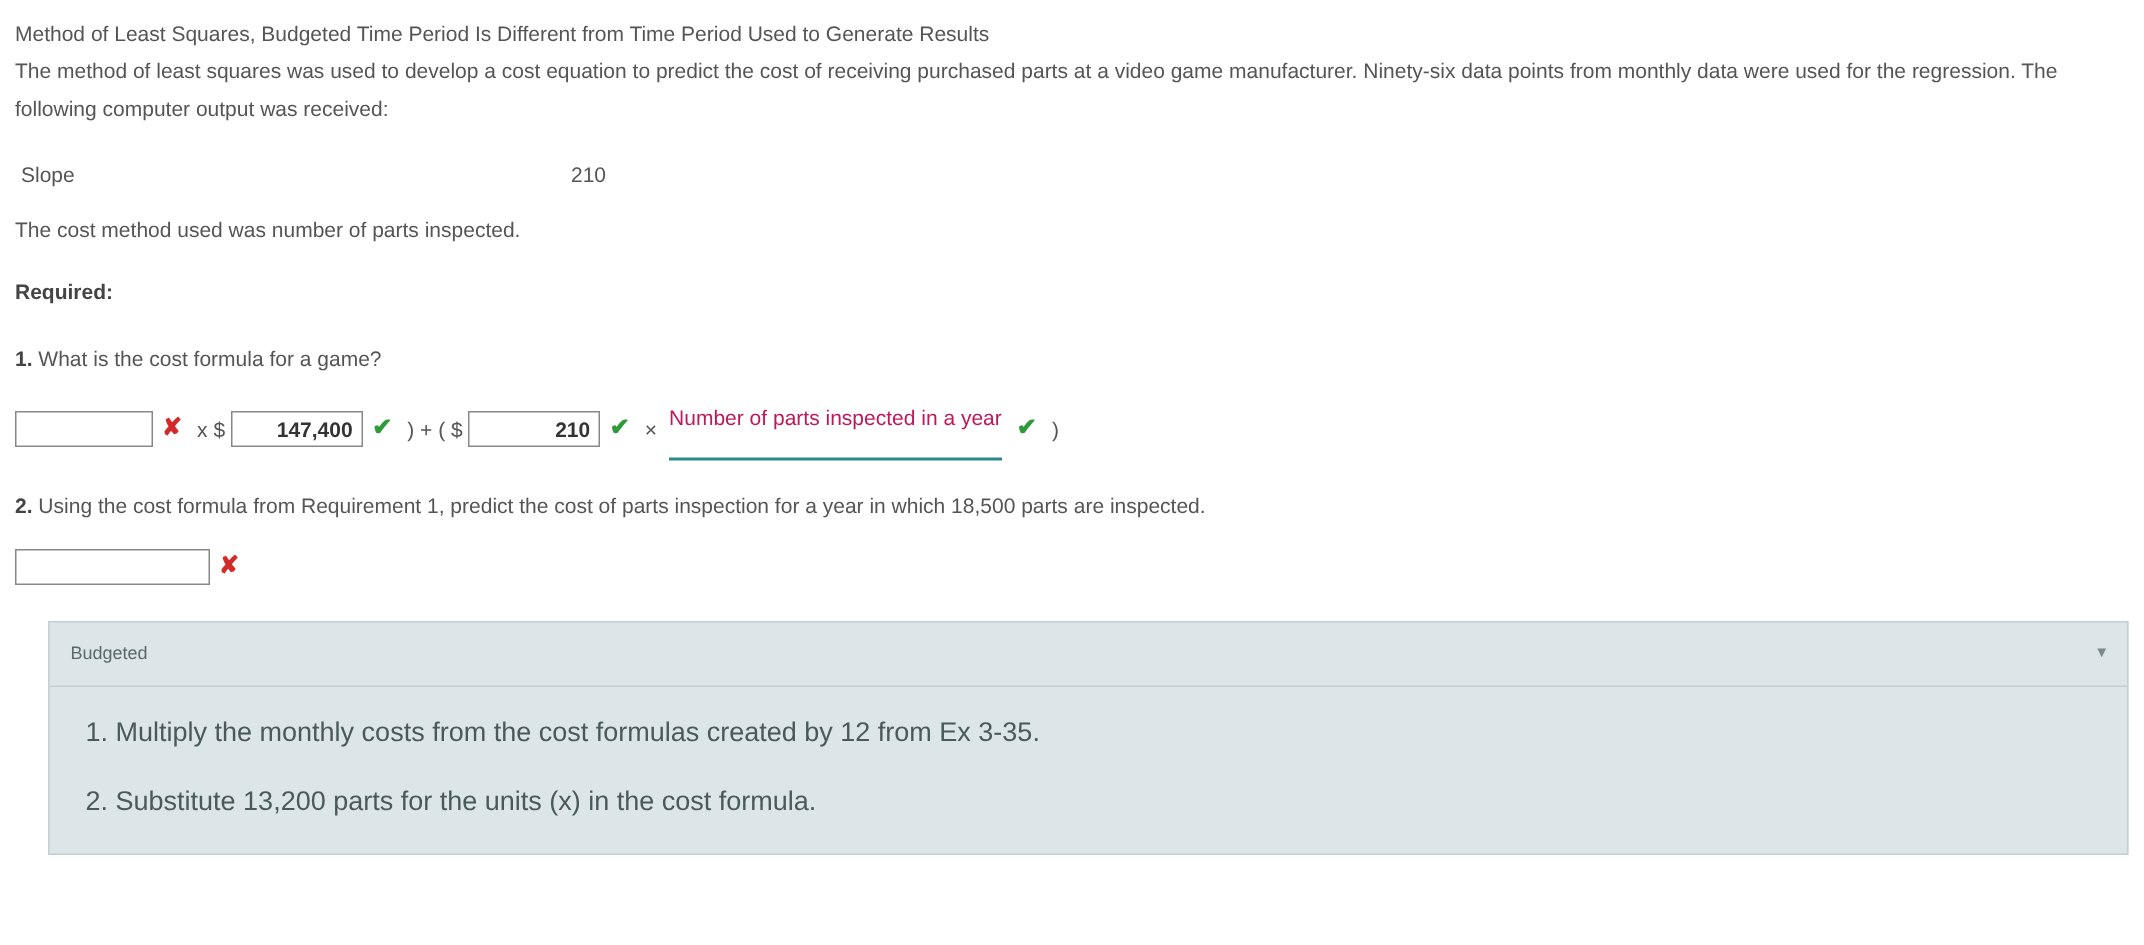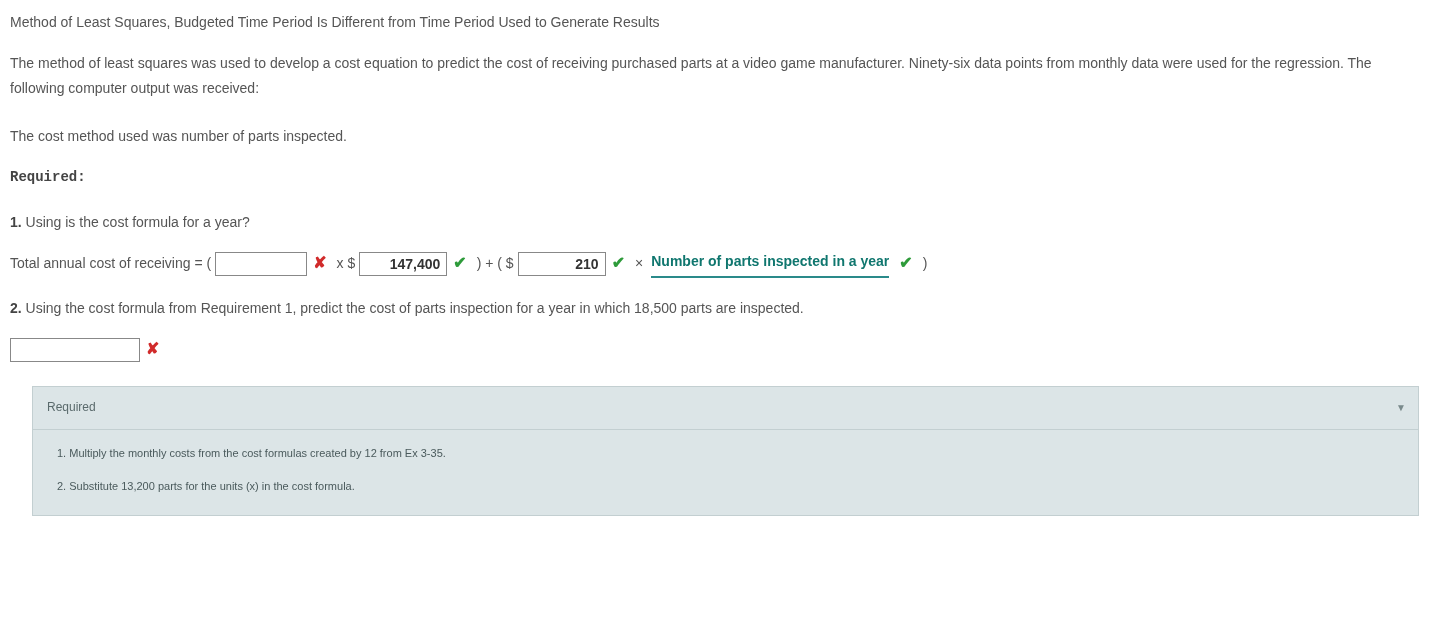--- a/index.html
+++ b/index.html
@@ -11,21 +11,21 @@
     background: #fff;
     line-height: 1.8;
   }
   .page {
     padding: 10px 10px 0 10px;
     width: 1409px;
   }
   .title {
     color: #555;
     font-size: 14px;
-    margin-bottom: 16px;
+    margin-bottom: 0;
   }
   .para {
     color: #555;
     margin-bottom: 14px;
   }
   table.values {
     border-collapse: collapse;
     margin-bottom: 8px;
   }
   table.values td {
@@ -38,21 +38,20 @@
   }
   table.values td.val {
     width: 110px;
     text-align: right;
     padding-right: 30px;
   }
   .required {
     font-weight: bold;
     color: #444;
     margin: 16px 0 20px 0;
-    font-family: Liberation Mono, monospace;
   }
   .qnum {
     font-weight: bold;
     color: #444;
   }
   .formula-line {
     display: flex;
     align-items: center;
     flex-wrap: nowrap;
     margin: 12px 0 18px 0;
@@ -84,25 +83,25 @@
     padding: 0 6px;
   }
   .mark-bad {
     color: #d12b2b;
     font-weight: bold;
     font-size: 16px;
     padding: 0 6px;
   }
   .seg { padding: 0 4px; color:#555; }
   a.dd-link {
-    color: #0f766e;
-    font-weight: bold;
+    color: #be185d;
+    font-weight: normal;
     text-decoration: none;
     border-bottom: 2px solid #2a8a8a;
-    padding-bottom: 1px;
+    padding-bottom: 13px;
     margin: 0 4px;
   }
 
   .feedback-wrap {
     margin: 22px 0 0 22px;
     border: 1px solid #c3cfd1;
     background: #dce5e7;
   }
   .fb-header {
     position: relative;
@@ -130,48 +129,51 @@
     margin-bottom: 10px;
     cursor: pointer;
   }
   .fb-check .tri {
     font-size: 9px;
     vertical-align: 1px;
     padding-right: 2px;
   }
   .fb-line {
     margin: 4px 0 14px 10px;
-    font-size: 11px;
+    font-size: 18px;
   }
 </style>
 </head>
 <body>
 
 <div class="page">
 
   <div class="title">Method of Least Squares, Budgeted Time Period Is Different from Time Period Used to Generate Results</div>
 
   <div class="para">The method of least squares was used to develop a cost equation to predict the cost of receiving purchased parts at a video game manufacturer. Ninety-six data points from monthly data were used for the regression. The following computer output was received:</div>
 
   <table class="values">
     <tbody>
+    <tr>
+      <td class="lbl">Slope</td>
+      <td class="val">210</td>
+    </tr>
   </tbody>
     </table>
 
   <div class="para">The cost method used was number of parts inspected.</div>
 
   <div class="required">Required:</div>
 
   <div class="para">
     <span class="qnum">1.</span>
-    <span>Using is the cost formula for a year?</span>
+    <span>What is the cost formula for a game?</span>
   </div>
 
   <div class="formula-line">
-    <span class="seg" style="padding-left:0">Total annual cost of receiving = (</span>
     <input class="num w-empty" value="" style="">
     <span class="mark-bad">✘</span>
     <span class="seg">x $</span>
     <input class="num w-147" value="147,400" style="">
     <span class="mark-ok">✔</span>
     <span class="seg">) + ( $</span>
     <input class="num w-210" value="210" style="">
     <span class="mark-ok">✔</span>
     <span class="seg">×</span>
     <a href="#" class="dd-link">Number of parts inspected in a year</a>
@@ -184,21 +186,21 @@
     <span>Using the cost formula from Requirement 1, predict the cost of parts inspection for a year in which 18,500 parts are inspected.</span>
   </div>
 
   <div class="formula-line">
     <input class="num w-q2" value="" style="">
     <span class="mark-bad">✘</span>
   </div>
 
   <div class="feedback-wrap">
     <div class="fb-header">
-      <span>Required</span>
+      <span>Budgeted</span>
       <span class="fb-caret">▼</span>
     </div>
     <div class="fb-body">
       <div class="fb-line">1. Multiply the monthly costs from the cost formulas created by 12 from Ex 3-35.</div>
       <div class="fb-line">2. Substitute 13,200 parts for the units (x) in the cost formula.</div>
     </div>
   </div>
 
 </div>
 

